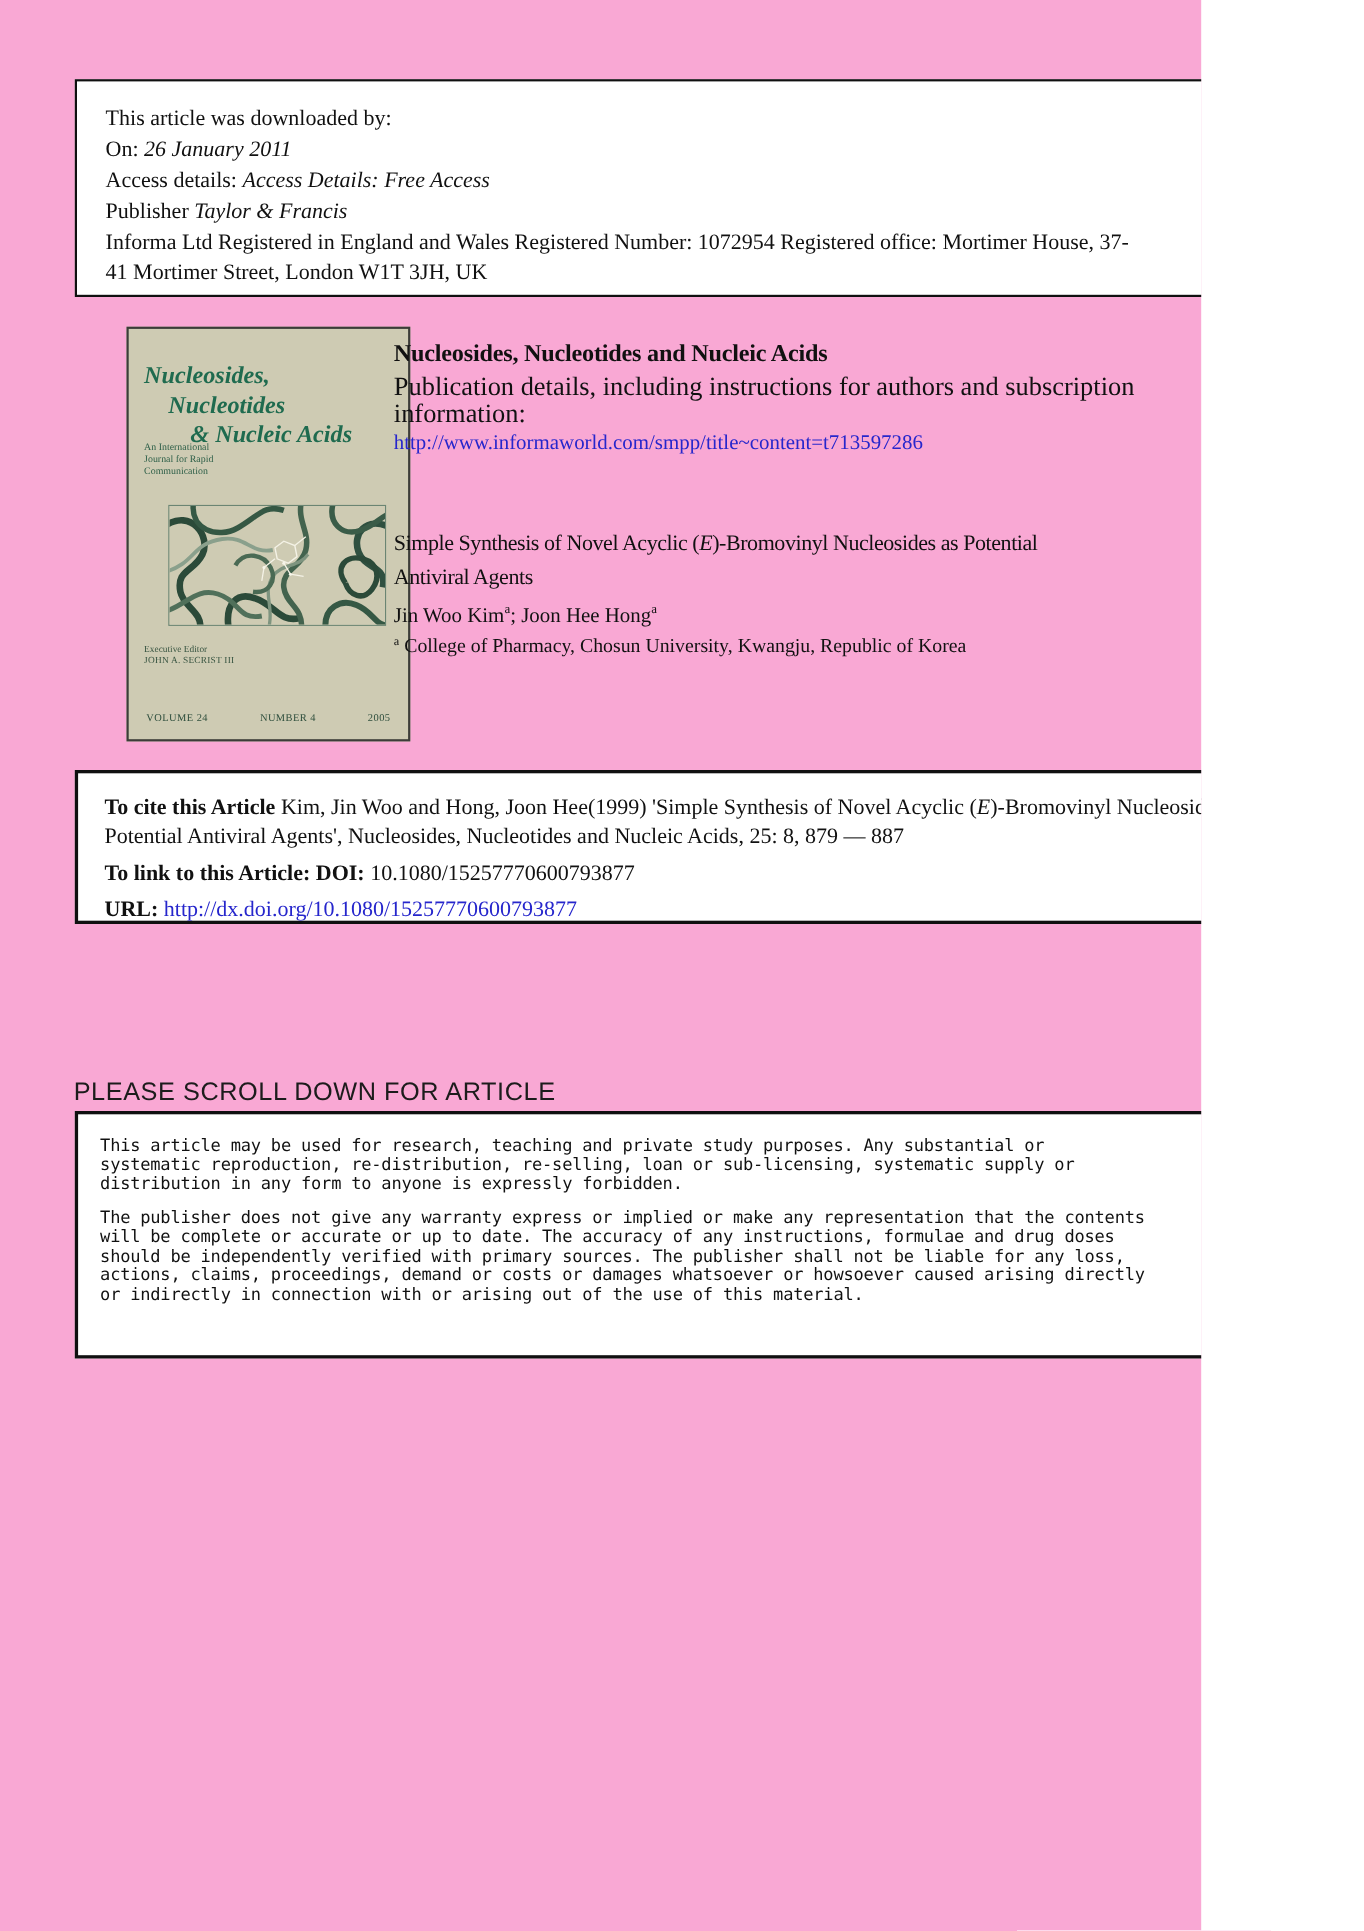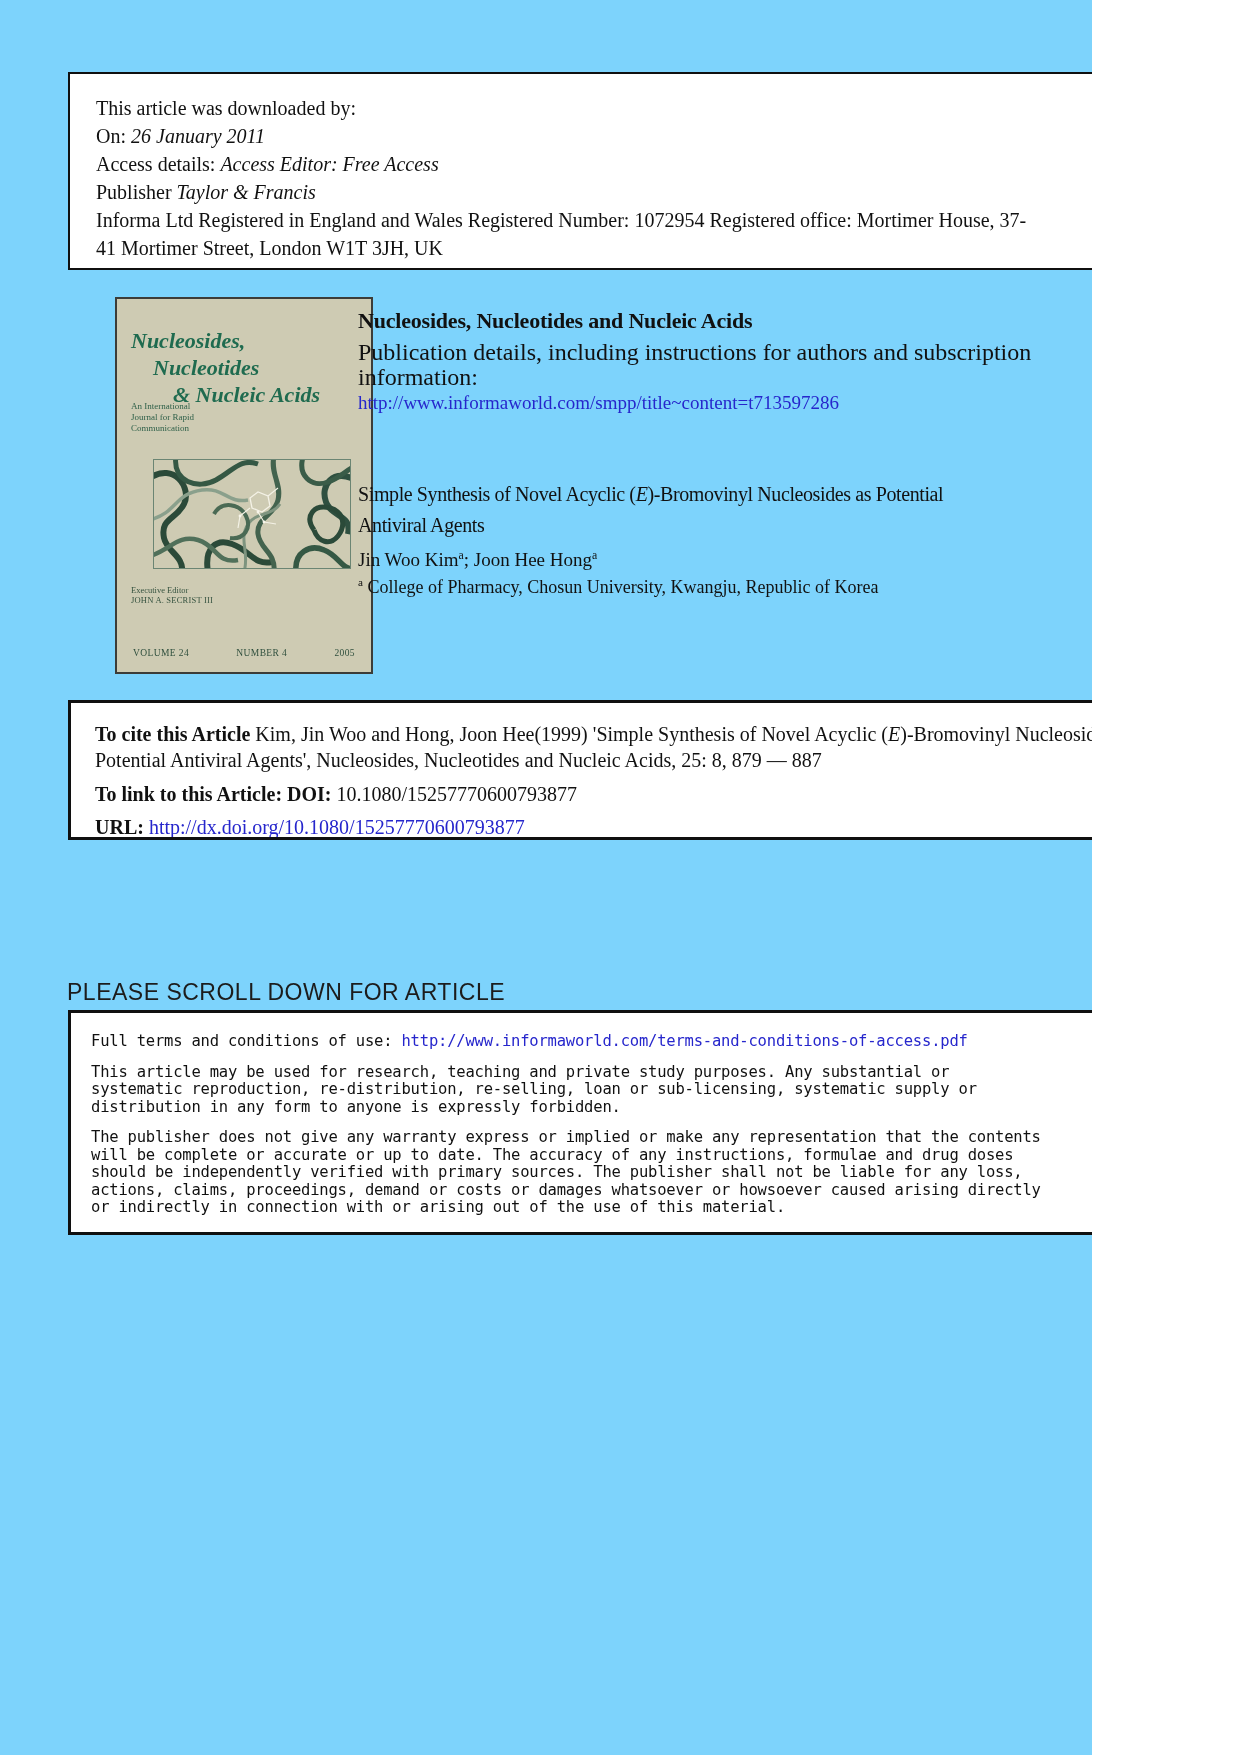--- a/index.html
+++ b/index.html
@@ -1,16 +1,16 @@
 <!DOCTYPE html>
 <html><head>
 <meta charset="utf-8">
 <style>
   html,body{margin:0;padding:0;background:#ffffff;}
-  #page{position:relative;width:1092px;height:1755px;background:#7dd3fc;overflow:hidden;
+  #page{position:relative;width:1092px;height:1755px;background:#f9a8d4;overflow:hidden;
         font-family:"Liberation Serif",serif;color:#111;}
 
   
   .box{position:absolute;border:2px solid #101010;box-sizing:border-box;background:#fff;}
   #download-box{left:68px;top:72px;width:1095px;height:198px;padding:20px 26px;
                 font-size:20px;line-height:28px;overflow:hidden;}
   .ital{font-style:italic;}
 
   
   #cover{position:absolute;left:80px;top:297px;width:258px;height:377px;
@@ -61,21 +61,21 @@
   #terms-box .row1{margin-bottom:13px;white-space:nowrap;}
 </style>
 </head>
 <body>
 
 <div id="page">
 
   <div id="download-box" class="box">
     <div><span>This article was downloaded by:</span></div>
     <div><span>On: </span><span class="ital">26 January 2011</span></div>
-    <div><span>Access details: </span><span class="ital">Access Editor: Free Access</span></div>
+    <div><span>Access details: </span><span class="ital">Access Details: Free Access</span></div>
     <div><span>Publisher </span><span class="ital">Taylor &amp; Francis</span></div>
     <div><span>Informa Ltd Registered in England and Wales Registered Number: 1072954 Registered office: Mortimer House, 37-</span><br><span>41 Mortimer Street, London W1T 3JH, UK</span></div>
   </div>
 
   <div id="cover">
     <div class="cv-title">
       <span class="l1">Nucleosides,</span>
       <span class="l2">Nucleotides</span>
       <span class="l3">&amp; Nucleic Acids</span>
     </div>
@@ -139,23 +139,20 @@
       <span class="bold">To link to this Article: DOI: </span><span>10.1080/15257770600793877</span>
     </div>
     <div class="row3">
       <span class="bold">URL: </span><a class="lnk">http://dx.doi.org/10.1080/15257770600793877</a>
     </div>
   </div>
 
   <div id="scroll-notice">PLEASE SCROLL DOWN FOR ARTICLE</div>
 
   <div id="terms-box" class="box">
-    <div class="row1">
-      <span>Full terms and conditions of use: </span><a class="lnk">http://www.informaworld.com/terms-and-conditions-of-access.pdf</a>
-    </div>
     <p>This article may be used for research, teaching and private study purposes. Any substantial or
 systematic reproduction, re-distribution, re-selling, loan or sub-licensing, systematic supply or
 distribution in any form to anyone is expressly forbidden.</p>
     <p>The publisher does not give any warranty express or implied or make any representation that the contents
 will be complete or accurate or up to date. The accuracy of any instructions, formulae and drug doses
 should be independently verified with primary sources. The publisher shall not be liable for any loss,
 actions, claims, proceedings, demand or costs or damages whatsoever or howsoever caused arising directly
 or indirectly in connection with or arising out of the use of this material.</p>
   </div>
 

